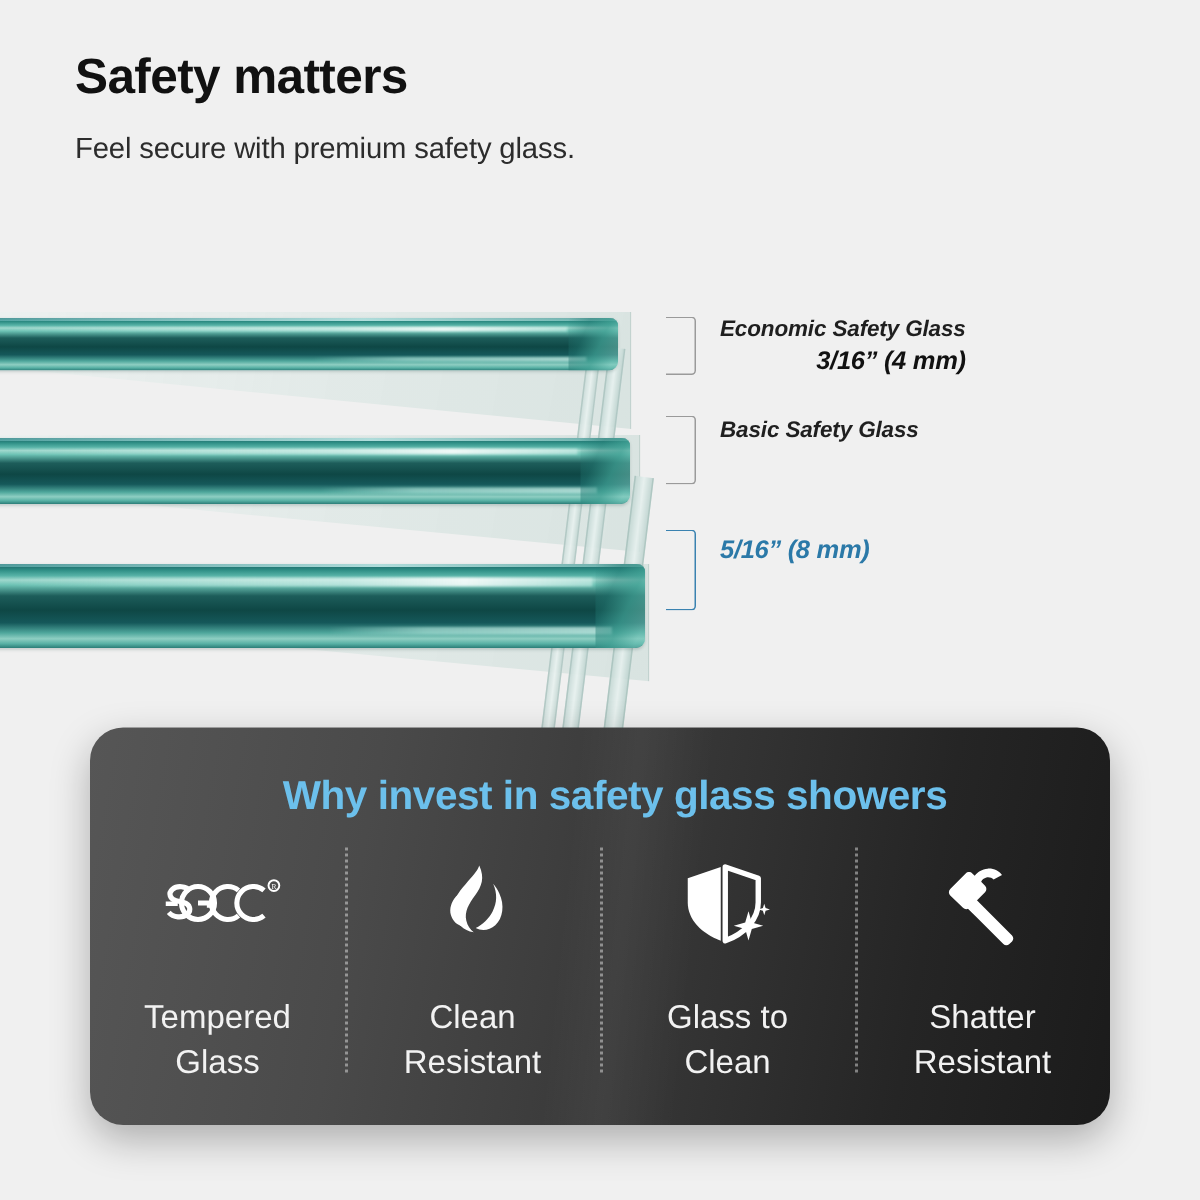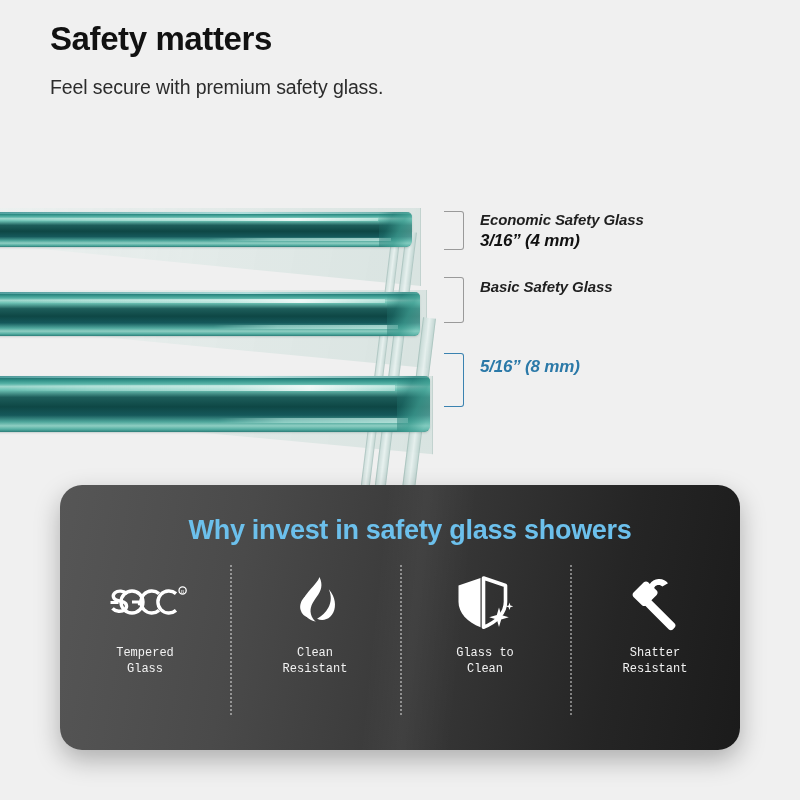--- a/index.html
+++ b/index.html
@@ -11,21 +11,21 @@
     width: 800px;
     height: 800px;
     background: #f0f0f0;
     font-family: "Liberation Sans", sans-serif;
     overflow: hidden;
     position: relative;
     -webkit-font-smoothing: antialiased;
   }
 
   
-  #header { position: absolute; left: 50px; top: 20px; width: 700px; }
+  #header { position: absolute; left: 50px; top: 32px; width: 700px; }
   #page-title {
     font-size: 33px;
     font-weight: bold;
     color: #111111;
     letter-spacing: -0.4px;
     margin: 0;
     line-height: 1.18;
   }
   #page-subtitle {
     font-size: 19.5px;
@@ -136,20 +136,21 @@
     border-left: none;
     border-radius: 0 3px 3px 0;
     width: 20px;
     box-sizing: border-box;
   }
   .callout.is-premium .bracket { border-color: #3a82b0; }
   .label-block {
     position: absolute;
     left: 36px;
     white-space: nowrap;
+    text-align: right;
   }
   .label-name {
     font-size: 15px;
     font-style: italic;
     font-weight: bold;
     color: #1f1f1f;
     line-height: 1.25;
     letter-spacing: -0.1px;
   }
   .label-size {
@@ -220,27 +221,26 @@
     height: 150px;
     border-left: 2px dotted rgba(255,255,255,0.42);
   }
   .feature-icon {
     height: 62px;
     display: flex;
     align-items: center;
     justify-content: center;
   }
   .feature-label {
-    margin-top: 10px;
-    font-size: 12px;
+    margin-top: 28px;
+    font-size: 22px;
     color: #f2f2f2;
     line-height: 1.35;
     font-weight: 400;
     white-space: pre-line;
-    font-family: Liberation Mono, monospace;
   }
 </style>
 </head>
 <body>
 
 <div id="header">
   <h1 id="page-title">Safety matters</h1>
   <p id="page-subtitle">Feel secure with premium safety glass.</p>
 </div>
 

